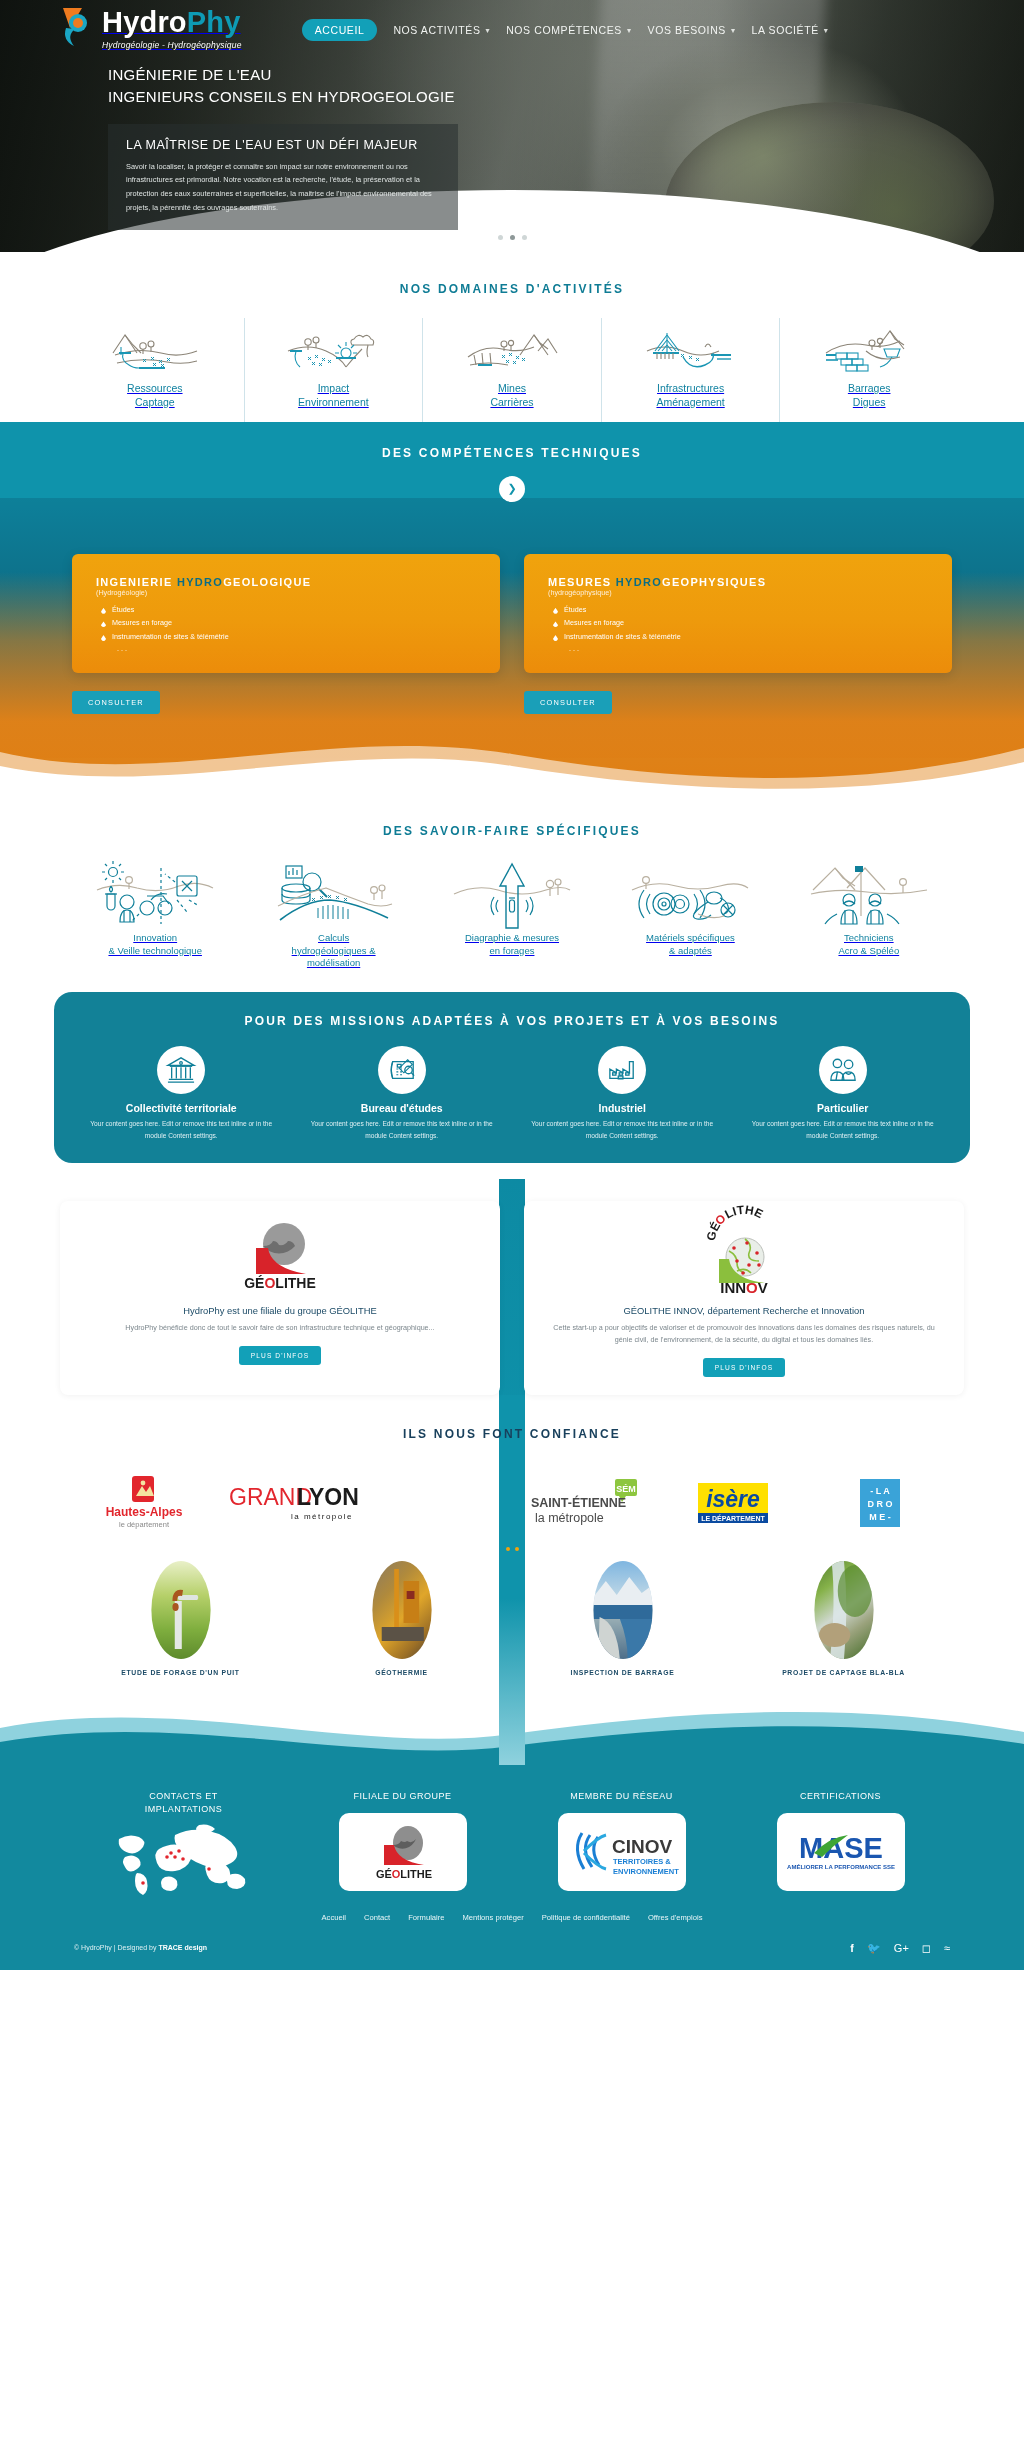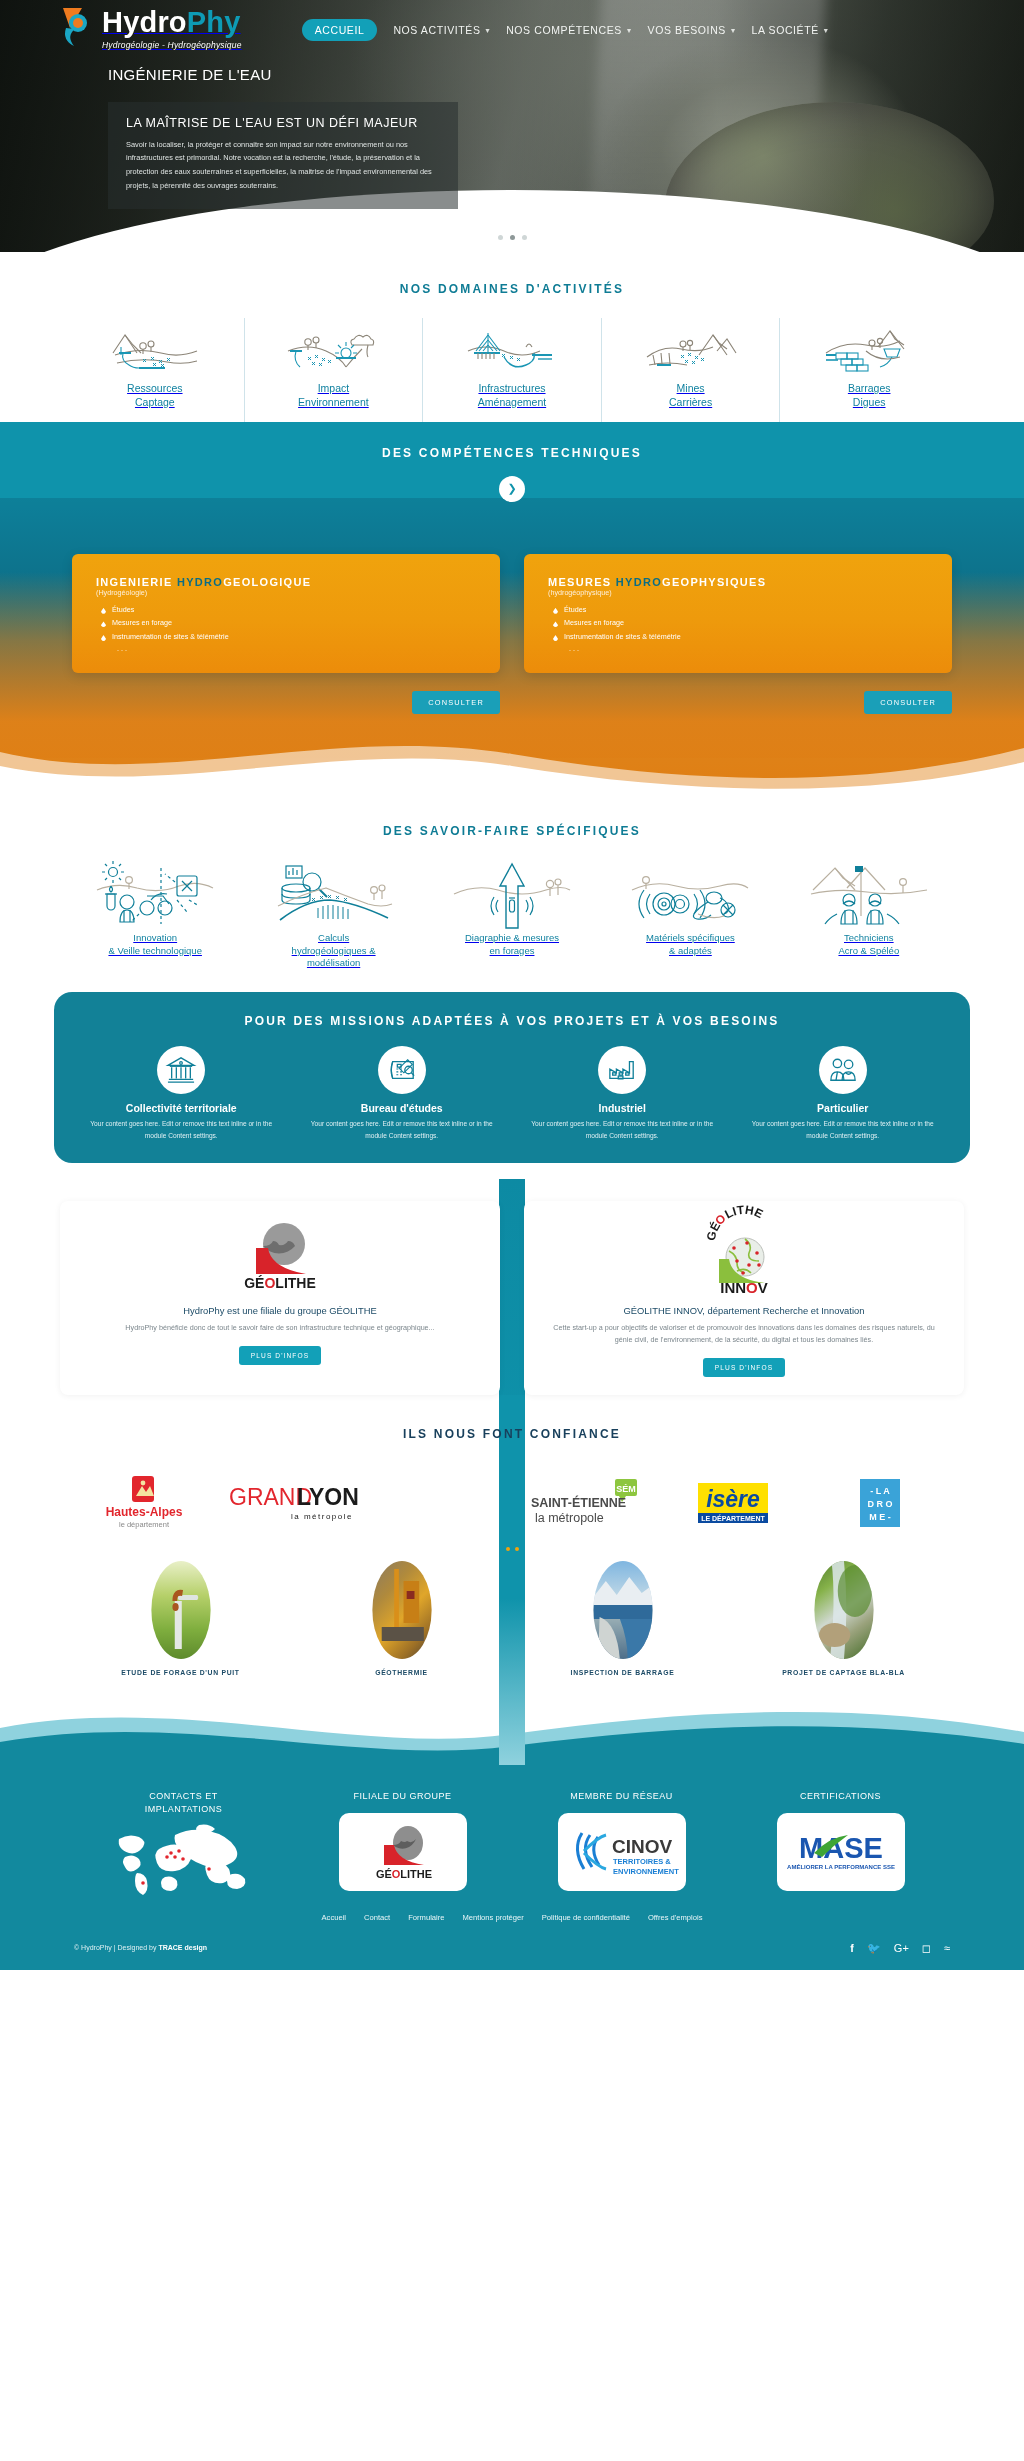--- a/index.html
+++ b/index.html
@@ -135,21 +135,21 @@
   .comp-sub { color:#fdf0dc; font-size:7.2px; margin-top:0; }
   .comp-list { list-style:none; margin-top:6px; }
   .comp-list li { color:#fff; font-size:7.2px; line-height:1.9; padding-left:16px; position:relative; }
   .comp-list li::before {
     content:""; position:absolute; left:5px; top:5px; width:5px; height:6px; background:#fff;
     border-radius: 50% 50% 50% 50% / 70% 70% 30% 30%;
     clip-path: polygon(50% 0%, 100% 62%, 80% 100%, 20% 100%, 0% 62%);
   }
   .comp-more { color:#fff; font-size:7.2px; padding-left:21px; letter-spacing:2px; }
   .comp-btns { position:relative; z-index:3; display:flex; gap:24px; padding: 18px 72px 0; }
-  .comp-btn-wrap { flex:1; display:flex; justify-content:flex-end; }
+  .comp-btn-wrap { flex:1; display:flex; justify-content:flex-start; }
   .btn {
     background:#1a9fb8; color:#fff; border:none; border-radius:3px;
     font-size:7.4px; letter-spacing:1.2px; padding:7px 16px; cursor:pointer;
     font-family:"Liberation Sans", sans-serif;
   }
   .wave-bottom { position:relative; z-index:3; height:62px; margin-top:18px; }
   .wave-bottom svg { display:block; width:100%; height:100%; }
 
   
   .savoir { padding: 24px 0 6px; background:#fff; position:relative; z-index:4;}
@@ -274,20 +274,21 @@
         <a href="#">
             <span>LA SOCIÉTÉ</span>
             <span class="caret">▾</span>
           </a>
       </nav>
     </div>
 
     <div class="hero-copy">
       <div class="hero-h1">
         <div>INGÉNIERIE DE L'EAU</div>
+        <div>INGENIEURS CONSEILS EN HYDROGEOLOGIE</div>
       </div>
       <div class="hero-box">
         <div class="hero-h2">LA MAÎTRISE DE L'EAU EST UN DÉFI MAJEUR</div>
         <p class="hero-p">Savoir la localiser, la protéger et connaitre son impact sur notre environnement ou nos infrastructures est primordial. Notre vocation est la recherche, l'étude, la préservation et la protection des eaux souterraines et superficielles, la maitrise de l'impact environnemental des projets, la pérennité des ouvrages souterrains.</p>
       </div>
     </div>
 
     <div class="hero-bottom-curve"></div>
     <div class="hero-dots">
       <i></i>
@@ -349,64 +350,64 @@
         </span>
         <span class="lbl">
           <span style="display:block">Impact</span>
           <span style="display:block">Environnement</span>
         </span>
       </a>
 
       <a class="domaine" href="#">
         <span class="ico">
           <svg width="96" height="52" viewBox="0 0 96 52" fill="none" stroke="#8c8578" stroke-width="1.1">
-            <path d="M4 24 Q22 16 40 24 Q58 32 76 24"></path>
-            <g stroke="#1a96b4">
-                <path d="M24 6 v20"></path>
-                <path d="M24 8 L12 24 M24 8 L36 24 M24 13 L15 24 M24 13 L33 24 M24 18 L19 24 M24 18 L29 24"></path>
-              </g>
-            <path d="M10 26 h26" stroke="#1a96b4" stroke-width="2"></path>
-            <path d="M14 26 v6 M18 26 v6 M22 26 v6 M26 26 v6 M30 26 v6"></path>
-            <path d="M40 30 q8 14 22 8 q10-4 8-12" stroke="#1a96b4" stroke-width="1.4"></path>
-            <path d="M62 20 q3-6 6 0" stroke="#8c8578"></path>
-            <path d="M68 28 h20" stroke="#1a96b4" stroke-width="2"></path>
-            <path d="M74 32 h14" stroke="#1a96b4" stroke-width="1.4"></path>
-            <g stroke="#1a96b4" stroke-width="1">
-                <path d="M38 27 l3 3 M41 27 l-3 3 M46 29 l3 3 M49 29 l-3 3 M53 31 l3 3 M56 31 l-3 3"></path>
-              </g>
-          </svg>
-        </span>
-        <span class="lbl">
-          <span style="display:block">Infrastructures</span>
-          <span style="display:block">Aménagement</span>
-        </span>
-      </a>
-
-      <a class="domaine" href="#">
-        <span class="ico">
-          <svg width="96" height="52" viewBox="0 0 96 52" fill="none" stroke="#8c8578" stroke-width="1.1">
             <path d="M4 30 Q20 18 38 22 Q56 26 70 20"></path>
             <path d="M56 28 L70 8 L84 28"></path>
               <path d="M70 8 L76 16 L84 22"></path>
             <path d="M74 24 L84 12 L93 26"></path>
             <path d="M10 28 L12 38 M18 26 L19 37 M26 26 L27 37"></path>
             <path d="M6 38 Q24 34 44 38"></path>
             <path d="M14 38 h14" stroke="#1a96b4" stroke-width="2"></path>
             <g stroke="#1a96b4" stroke-width="1">
                 <path d="M38 28 l3 3 M41 28 l-3 3 M45 26 l3 3 M48 26 l-3 3 M52 29 l3 3 M55 29 l-3 3 M42 33 l3 3 M45 33 l-3 3 M49 34 l3 3 M52 34 l-3 3 M58 31 l3 3 M61 31 l-3 3"></path>
               </g>
             <circle cx="40" cy="17" r="3"></circle>
               <path d="M40 20 v4"></path>
             <circle cx="47" cy="16" r="2.6"></circle>
               <path d="M47 19 v4"></path>
           </svg>
         </span>
         <span class="lbl">
           <span style="display:block">Mines</span>
           <span style="display:block">Carrières</span>
+        </span>
+      </a>
+
+      <a class="domaine" href="#">
+        <span class="ico">
+          <svg width="96" height="52" viewBox="0 0 96 52" fill="none" stroke="#8c8578" stroke-width="1.1">
+            <path d="M4 24 Q22 16 40 24 Q58 32 76 24"></path>
+            <g stroke="#1a96b4">
+                <path d="M24 6 v20"></path>
+                <path d="M24 8 L12 24 M24 8 L36 24 M24 13 L15 24 M24 13 L33 24 M24 18 L19 24 M24 18 L29 24"></path>
+              </g>
+            <path d="M10 26 h26" stroke="#1a96b4" stroke-width="2"></path>
+            <path d="M14 26 v6 M18 26 v6 M22 26 v6 M26 26 v6 M30 26 v6"></path>
+            <path d="M40 30 q8 14 22 8 q10-4 8-12" stroke="#1a96b4" stroke-width="1.4"></path>
+            <path d="M62 20 q3-6 6 0" stroke="#8c8578"></path>
+            <path d="M68 28 h20" stroke="#1a96b4" stroke-width="2"></path>
+            <path d="M74 32 h14" stroke="#1a96b4" stroke-width="1.4"></path>
+            <g stroke="#1a96b4" stroke-width="1">
+                <path d="M38 27 l3 3 M41 27 l-3 3 M46 29 l3 3 M49 29 l-3 3 M53 31 l3 3 M56 31 l-3 3"></path>
+              </g>
+          </svg>
+        </span>
+        <span class="lbl">
+          <span style="display:block">Infrastructures</span>
+          <span style="display:block">Aménagement</span>
         </span>
       </a>
 
       <a class="domaine" href="#">
         <span class="ico">
           <svg width="94" height="52" viewBox="0 0 94 52" fill="none" stroke="#8c8578" stroke-width="1.1">
             <path d="M4 26 Q22 14 44 18 Q62 22 78 14"></path>
             <path d="M56 20 L68 4 L82 22"></path>
               <path d="M68 4 L73 12 L82 18"></path>
             <g fill="none" stroke="#1a96b4">

